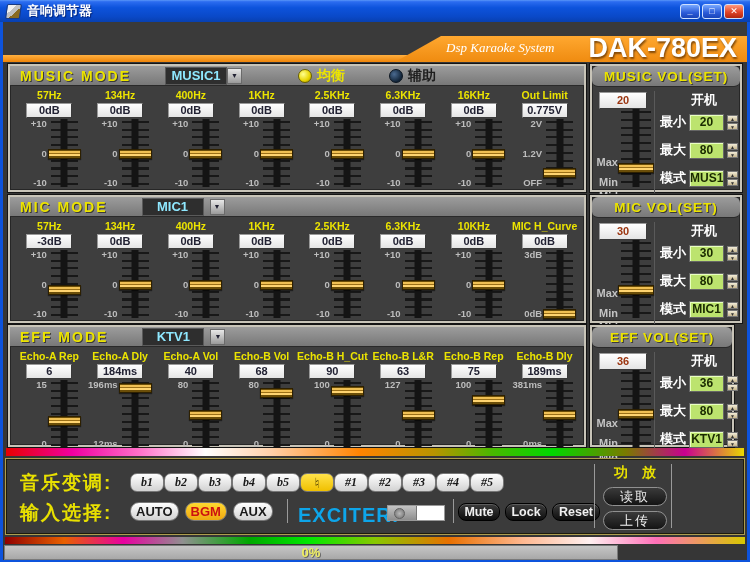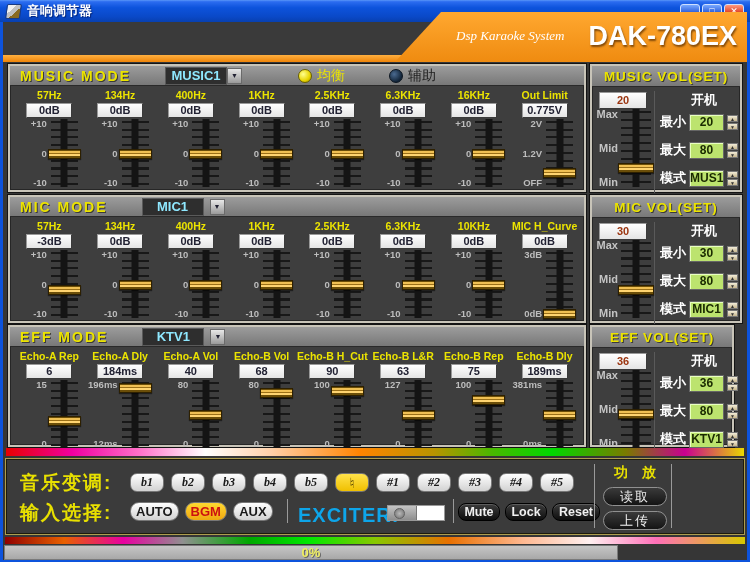--- a/index.html
+++ b/index.html
@@ -10,62 +10,62 @@
     background:linear-gradient(180deg,#5a96f8 0%,#2b6cf0 8%,#0d53dc 35%,#0a49c8 75%,#0840b0 100%);}
   .app-icon{width:13px;height:13px;background:linear-gradient(135deg,#f0f0f0 0 35%,#c0c0c0 35% 60%,#8a6a20 60% 100%);border-radius:2px;border:1px solid #1a3a80;transform:skewX(-8deg);}
   .title-text{color:#fff;font-weight:bold;font-size:13px;margin-left:6px;text-shadow:1px 1px 1px #00237a;}
   .win-btns{margin-left:auto;display:flex;gap:2px;}
   .win-btn{width:20px;height:15px;border-radius:3px;border:1px solid #cfe0ff;display:flex;align-items:center;justify-content:center;color:#fff;font-size:9px;font-weight:bold;box-sizing:border-box;line-height:1;}
   .btn-min,.btn-max{background:linear-gradient(#78a8ff,#2a5ad8 60%,#1a44b8);}
   .btn-close{background:linear-gradient(#ff9a80,#e04428 55%,#b02810);}
   
   .header{position:absolute;top:22px;left:3px;right:3px;height:40px;background:#3a3a3a;}
   .orange-strip{position:absolute;bottom:0;left:0;right:0;height:7px;background:linear-gradient(#ffb040,#ef8408);}
-  .banner{position:absolute;right:0;bottom:0;width:352px;height:50px;background:linear-gradient(#ffa830,#ef8b10);
-    clip-path:polygon(46px 0,100% 0,100% 100%,0 100%);display:flex;align-items:center;justify-content:flex-end;padding:0 10px 2px 0;box-sizing:border-box;}
+  .banner{position:absolute;right:0;bottom:0;width:352px;height:26px;background:linear-gradient(#ffa830,#ef8b10);
+    clip-path:polygon(46px 0,100% 0,100% 100%,0 100%);display:flex;align-items:center;justify-content:flex-end;gap:10px;padding:0 10px 2px 0;box-sizing:border-box;}
   .brand-small{font-family:"Liberation Serif","DejaVu Serif",serif;font-style:italic;color:#fff;font-size:13px;white-space:nowrap;}
   .brand-model{color:#fff;font-weight:bold;font-size:27px;text-shadow:1px 2px 2px rgba(80,40,0,.7);white-space:nowrap;margin-left:24px;}
   
   .panel{position:absolute;background:#3e3e3e;border:2px solid #c8c4b8;box-shadow:inset 0 0 0 1px #262626,0 0 0 1px #141414;box-sizing:border-box;}
   .mode-head{height:20px;background:linear-gradient(#9c9c9c,#787878);display:flex;align-items:center;padding:0 10px;box-sizing:border-box;border-bottom:1px solid #2a2a2a;}
   .mode-title{color:#ece400;font-weight:bold;font-size:14px;letter-spacing:2px;text-shadow:1px 1px 0 #3a3a3a;white-space:nowrap;}
   .preset{display:flex;align-items:center;margin-left:34px;}
   .preset-text{background:#2e2e2e;border:1px solid #5a5a5a;color:#8fe8ff;font-weight:bold;font-size:13px;height:16px;line-height:16px;padding:0 5px;min-width:50px;text-align:center;}
   .dd-btn{width:15px;height:16px;background:linear-gradient(#e8e8e8,#9a9a9a);border:1px solid #6a6a6a;font-size:7px;color:#223;display:flex;align-items:center;justify-content:center;box-sizing:border-box;}
   .dd-gap{margin-left:6px;}
   .radios{display:flex;align-items:center;gap:44px;margin-left:56px;}
   .radio{display:flex;align-items:center;gap:5px;cursor:default;}
   .dot{width:12px;height:12px;border-radius:50%;}
   .dot-on{background:radial-gradient(circle at 35% 35%,#ffff90,#e8d400 60%,#9a8a00);border:1px solid #6a6000;}
   .dot-off{background:radial-gradient(circle at 35% 35%,#4a6a90,#122438 70%);border:1px solid #0a1420;}
-  .radio-label{font-size:14px;font-weight:normal;}
+  .radio-label{font-size:14px;font-weight:bold;}
   .radio-label.on{color:#ece400;}
   .radio-label.off{color:#1e1e1e;}
   .mode-body{display:flex;padding:3px 4px 0 4px;}
   
   .col{flex:1;display:flex;flex-direction:column;align-items:center;min-width:0;}
   .flabel{color:#ece400;font-size:10.5px;font-weight:bold;white-space:nowrap;height:13px;line-height:13px;}
   .vbox{background:linear-gradient(#ffffff,#e4e4e4);border:1px solid #999;border-right-color:#3a3a3a;border-bottom-color:#3a3a3a;width:44px;height:13px;line-height:13px;text-align:center;font-size:11px;font-weight:bold;color:#223;margin-top:1px;}
   .swrap{display:flex;margin-top:3px;}
   .scale{width:30px;position:relative;font-size:9.5px;color:#bdbdbd;font-weight:bold;}
   .scale span{position:absolute;right:4px;white-space:nowrap;}
   .s-top{top:-3px;}.s-mid{top:50%;transform:translateY(-50%);}.s-bot{bottom:-3px;}
   .track{width:27px;height:64px;position:relative;background:repeating-linear-gradient(to bottom,#181818 0 2px,transparent 2px 7.75px);}
   .track::before{content:"";position:absolute;left:50%;transform:translateX(-50%);top:-2px;bottom:-2px;width:7px;background:#141414;}
   .handle{position:absolute;left:-3px;right:-3px;height:8px;border:1px solid #2e2000;box-shadow:0 1px 1px rgba(0,0,0,.5);
     background:linear-gradient(to bottom,#6b4e08 0 1px,#f0c053 1px 3px,#9a6f16 3px 4px,#ffd470 4px 6px,#6b4e08 6px 8px);}
   
-  .vol-head{height:20px;background:linear-gradient(#9c9c9c,#787878);display:flex;align-items:center;justify-content:center;border-bottom:1px solid #2a2a2a;}
+  .vol-head{height:20px;background:linear-gradient(#9c9c9c,#787878);display:flex;align-items:center;justify-content:center;border-bottom:1px solid #2a2a2a;border-radius:6px;}
   .vol-title{color:#ece400;font-weight:bold;font-size:13.5px;letter-spacing:1px;text-shadow:1px 1px 0 #3a3a3a;white-space:nowrap;}
   .vol-body{display:flex;padding:4px 3px 0 3px;}
   .vol-left{width:66px;display:flex;flex-direction:column;align-items:center;}
   .vol-vbox{width:46px;height:15px;line-height:15px;color:#9b3510;}
   .vol-swrap{display:flex;margin-top:2px;}
   .vol-scale{width:26px;position:relative;font-size:11px;color:#c4c4c4;font-weight:bold;}
-  .vol-scale span{position:absolute;right:3px;}
+  .vol-scale span{position:absolute;right:3px;margin-top:48px;}
   .vol-track{width:30px;height:74px;}
   .vol-div{width:2px;background:#232323;border-right:1px solid #5a5a5a;margin:0 3px 4px 3px;}
   .vol-right{flex:1;display:flex;flex-direction:column;padding:0 1px 0 2px;}
   .boot{color:#fff;font-size:13px;font-weight:bold;text-align:center;margin:0 4px 4px 14px;}
   .vol-row{display:flex;align-items:center;gap:3px;margin-bottom:10px;justify-content:flex-start;}
   .vr-label{color:#fff;font-size:13px;font-weight:bold;white-space:nowrap;}
   .vr-val{background:#bce36e;border:1px solid #666;box-shadow:inset 1px 1px 0 #e8ffc0;width:33px;height:15px;line-height:15px;text-align:center;font-size:12px;font-weight:bold;color:#1a2a00;}
   .spin{display:flex;flex-direction:column;gap:1px;}
   .spin span{width:11px;height:7px;background:linear-gradient(#f2ecd8,#c8b890);border:1px solid #777;font-size:5px;line-height:6px;text-align:center;color:#333;box-sizing:border-box;}
   
@@ -633,21 +633,21 @@
         </div>
       </div>
     </div>
 
   <div class="rainbow" id="rb1"></div>
   <div class="rainbow" id="rb2"></div>
 
   <div class="bottom-panel">
     <div class="bp-label" style="left:14px;top:11px;">音乐变调:</div>
     <div class="bp-label" style="left:14px;top:41px;">输入选择:</div>
-    <div class="row-flex" style="left:124px;top:14px;gap:7px;">
+    <div class="row-flex" style="left:124px;top:14px;gap:0;">
         <div class="tbtn">b1</div>
         <div class="tbtn">b2</div>
         <div class="tbtn">b3</div>
         <div class="tbtn">b4</div>
         <div class="tbtn">b5</div>
         <div class="tbtn active">♮</div>
         <div class="tbtn">#1</div>
         <div class="tbtn">#2</div>
         <div class="tbtn">#3</div>
         <div class="tbtn">#4</div>

